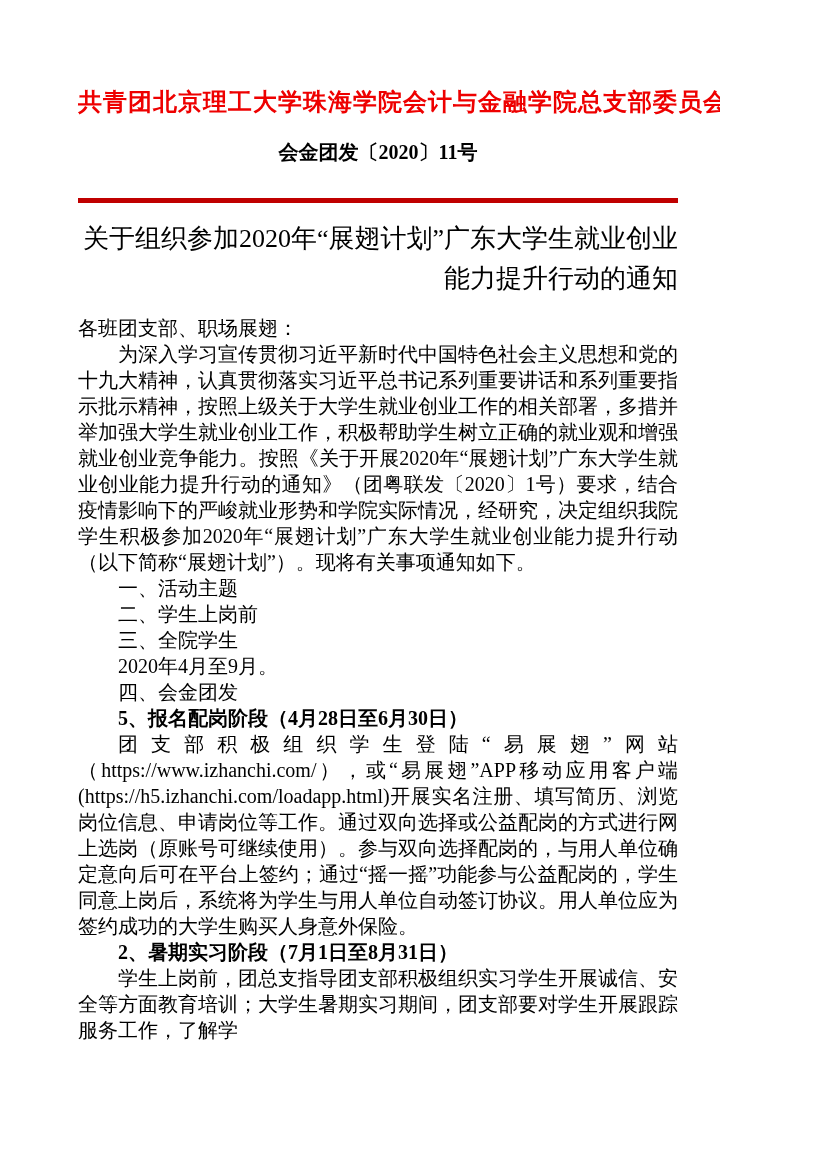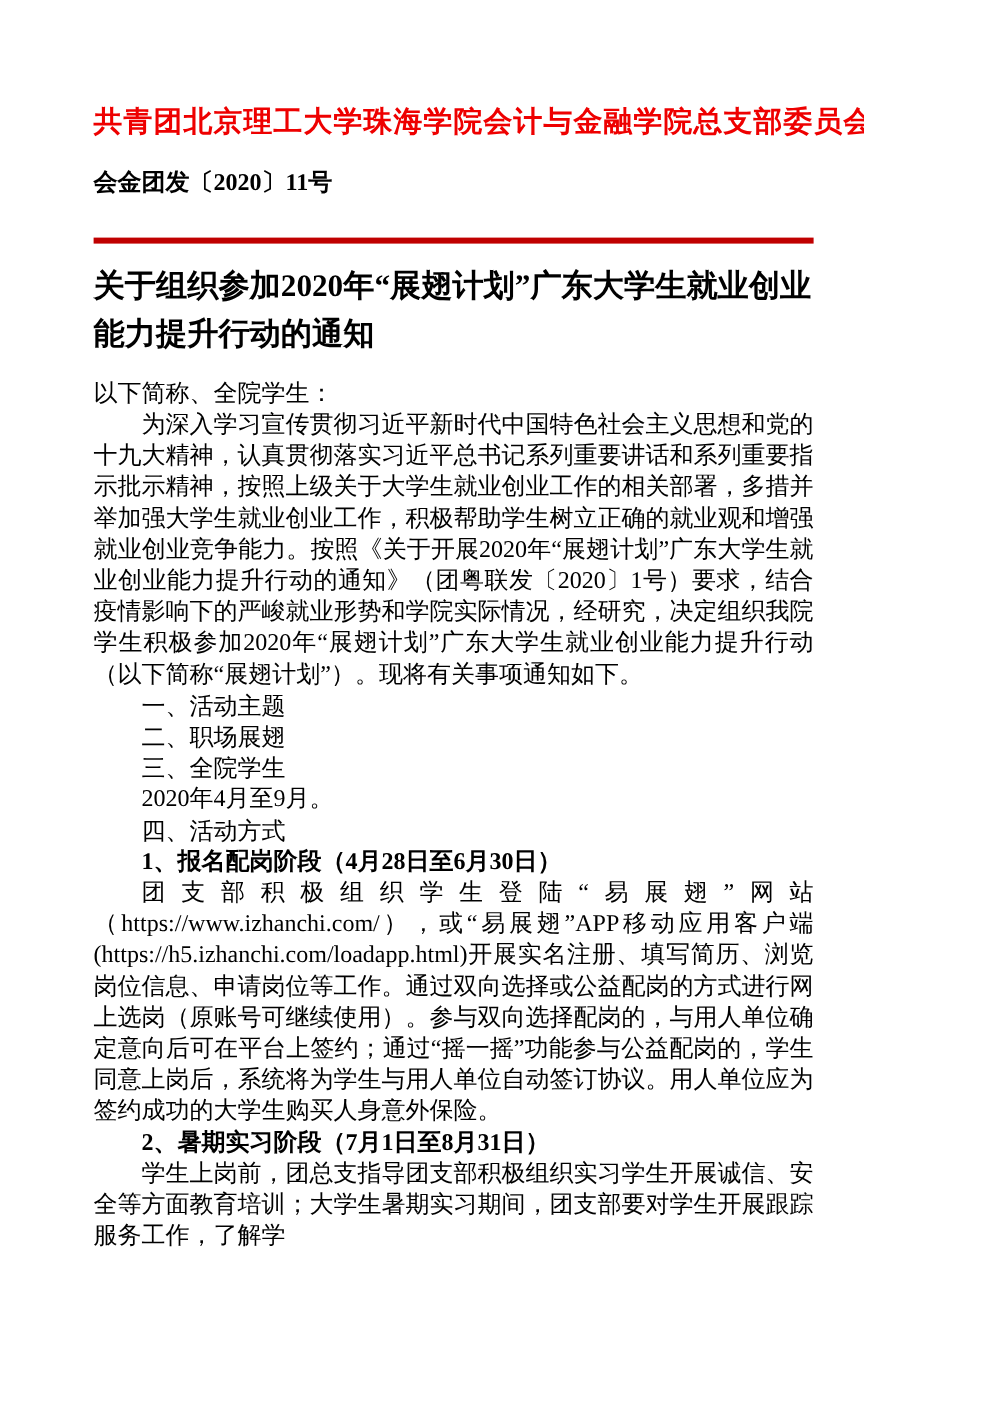--- a/index.html
+++ b/index.html
@@ -24,32 +24,33 @@
     font-weight: bold;
     text-align: center;
     letter-spacing: 1px;
     line-height: 32px;
     white-space: nowrap;
   }
   .doc-number {
     margin-top: 22px;
     font-size: 20px;
     font-weight: bold;
+    text-align: center;
     line-height: 24px;
   }
   .red-line {
     margin-top: 34px;
     height: 5px;
     background: #c00000;
   }
   .doc-title {
     margin: 16px auto 16px auto;
     font-size: 26px;
-    font-weight: bold;
-    text-align: left;
+    font-weight: normal;
+    text-align: right;
     line-height: 40px;
     max-width: 681px;
   }
   .body {
     margin-top: 9px;
     font-size: 20px;
     line-height: 26px;
     text-align: justify;
   }
   .body p {
@@ -78,26 +79,26 @@
 
   <div class="org-title">共青团北京理工大学珠海学院会计与金融学院总支部委员会</div>
 
   <div class="doc-number">会金团发〔2020〕11号</div>
 
   <div class="red-line"></div>
 
   <div class="doc-title">关于组织参加2020年“展翅计划”广东大学生就业创业能力提升行动的通知</div>
 
   <div class="body">
-    <p class="salutation">以下简称、全院学生：</p>
+    <p class="salutation">各班团支部、职场展翅：</p>
     <p class="para">为深入学习宣传贯彻习近平新时代中国特色社会主义思想和党的十九大精神，认真贯彻落实习近平总书记系列重要讲话和系列重要指示批示精神，按照上级关于大学生就业创业工作的相关部署，多措并举加强大学生就业创业工作，积极帮助学生树立正确的就业观和增强就业创业竞争能力。按照《关于开展2020年“展翅计划”广东大学生就业创业能力提升行动的通知》（团粤联发〔2020〕1号）要求，结合疫情影响下的严峻就业形势和学院实际情况，经研究，决定组织我院学生积极参加2020年“展翅计划”广东大学生就业创业能力提升行动（以下简称“展翅计划”）。现将有关事项通知如下。</p>
     <p class="sec-h">一、活动主题</p>
-    <p class="sec-h">二、职场展翅</p>
+    <p class="sec-h">二、学生上岗前</p>
     <p class="sec-h">三、全院学生</p>
     <p class="plain">2020年4月至9月。</p>
-    <p class="sec-h">四、活动方式</p>
-    <p class="sub-h">1、报名配岗阶段（4月28日至6月30日）</p>
+    <p class="sec-h">四、会金团发</p>
+    <p class="sub-h">5、报名配岗阶段（4月28日至6月30日）</p>
     <p class="para">团支部积极组织学生登陆“易展翅”网站（https://www.izhanchi.com/），或“易展翅”APP移动应用客户端(https://h5.izhanchi.com/loadapp.html)开展实名注册、填写简历、浏览岗位信息、申请岗位等工作。通过双向选择或公益配岗的方式进行网上选岗（原账号可继续使用）。参与双向选择配岗的，与用人单位确定意向后可在平台上签约；通过“摇一摇”功能参与公益配岗的，学生同意上岗后，系统将为学生与用人单位自动签订协议。用人单位应为签约成功的大学生购买人身意外保险。</p>
     <p class="sub-h">2、暑期实习阶段（7月1日至8月31日）</p>
     <p class="para">学生上岗前，团总支指导团支部积极组织实习学生开展诚信、安全等方面教育培训；大学生暑期实习期间，团支部要对学生开展跟踪服务工作，了解学</p>
   </div>
 
 </div>
 
 </body></html>

